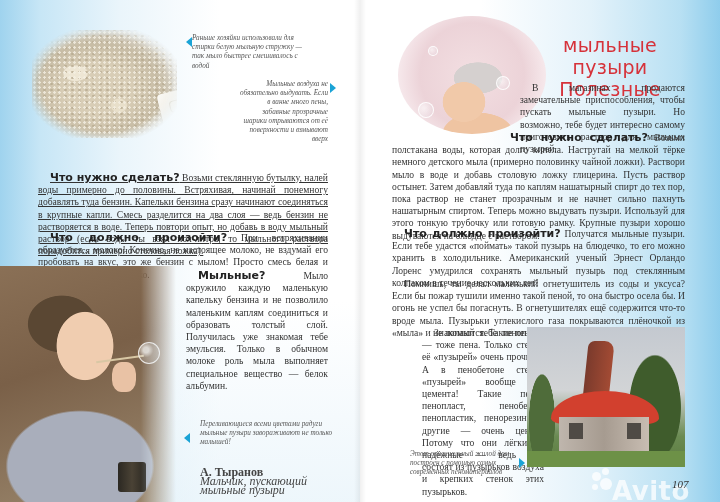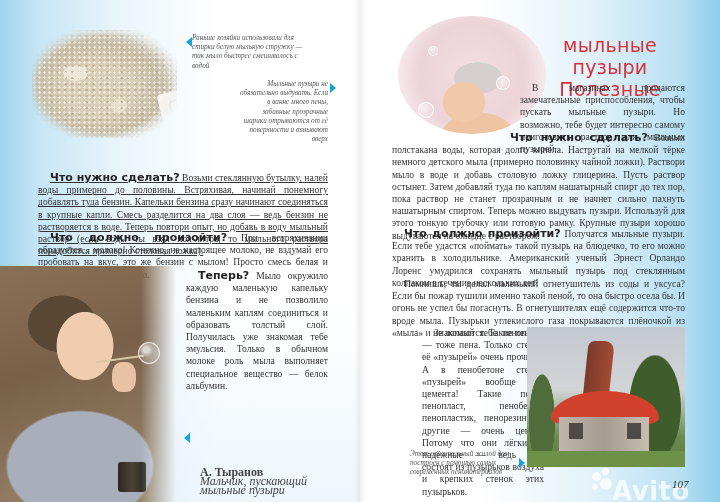--- a/index.html
+++ b/index.html
@@ -197,43 +197,44 @@
 
   <div class="img soap-photo">
     <div class="soap-flakes"></div>
     <div class="soap-bar"></div>
   </div>
 
   <span class="pointer pointer-left" style="left:186px; top:37px;"></span>
   <div class="caption cap-1">Раньше хозяйки использовали для стирки белую мыльную стружку — так мыло быстрее смешивалось с водой</div>
 
   <span class="pointer pointer-right" style="left:330px; top:83px;"></span>
-  <div class="caption cap-2">Мыльные пузыри не обязательно выдувать. Если в ванне много пены, забавные прозрачные шарики отрываются от её поверхности и взмывают вверх</div>
+  <div class="caption cap-2">Мыльные воздуха не обязательно выдувать. Если в ванне много пены, забавные прозрачные шарики отрываются от её поверхности и взмывают вверх</div>
 
 
   <div class="body left-main">
     <p><span class="kw">Что нужно сделать?</span><span> Возьми стеклянную бутылку, налей воды примерно до половины. Встряхивая, начинай понемногу добавлять туда бензин. Капельки бензина сразу начинают соединяться в крупные капли. Смесь разделится на два слоя — ведь бензин не растворяется в воде. Теперь повтори опыт, но добавь в воду мыльный раствор (если воды ты взял пол-литра, то мыльного раствора понадобится примерно столовая ложка).</span></p>
   </div>
 
   <div class="body left-full">
     <p><span class="kw">Что должно произойти?</span><span> При встряхивании образуется... молоко! Конечно, не настоящее молоко, не вздумай его пробовать на вкус, это же бензин с мылом! Просто смесь белая и немного похожа на молоко.</span></p>
   </div>
 
   <div class="img boy-painting">
     <div class="bubble-straw"></div>
     <div class="bubble"></div>
     <div class="hand"></div>
     <div class="glass"></div>
   </div>
 
   <div class="body left-col" style="top:270px;">
-    <p><span class="kw">Теперь?</span><span> Мыло окружило каждую маленькую капельку бензина и не позволило маленьким каплям соединиться и образовать толстый слой. Получилась уже знакомая тебе эмульсия. Только в обычном молоке роль мыла выполняет специальное вещество — белок альбумин.</span></p>
+    <p><span class="kw">Мыльные?</span><span> Мыло окружило каждую маленькую капельку бензина и не позволило маленьким каплям соединиться и образовать толстый слой. Получилась уже знакомая тебе эмульсия. Только в обычном молоке роль мыла выполняет специальное вещество — белок альбумин.</span></p>
   </div>
 
   <span class="pointer pointer-left" style="left:184px; top:433px;"></span>
+  <div class="caption cap-3">Переливающиеся всеми цветами радуги мыльные пузыри завораживают не только малышей!</div>
   <div class="author">
     <b>А. Тыранов</b><br>
     <i>Мальчик, пускающий мыльные пузыри</i>
   </div>
 
   <div class="img child-photo">
     <span class="child-bubble" style="left:98px; top:60px; width:14px; height:14px;"></span>
     <span class="child-bubble" style="left:30px; top:30px; width:10px; height:10px;"></span>
     <span class="child-bubble" style="left:20px; top:86px; width:16px; height:16px;"></span>
   </div>

